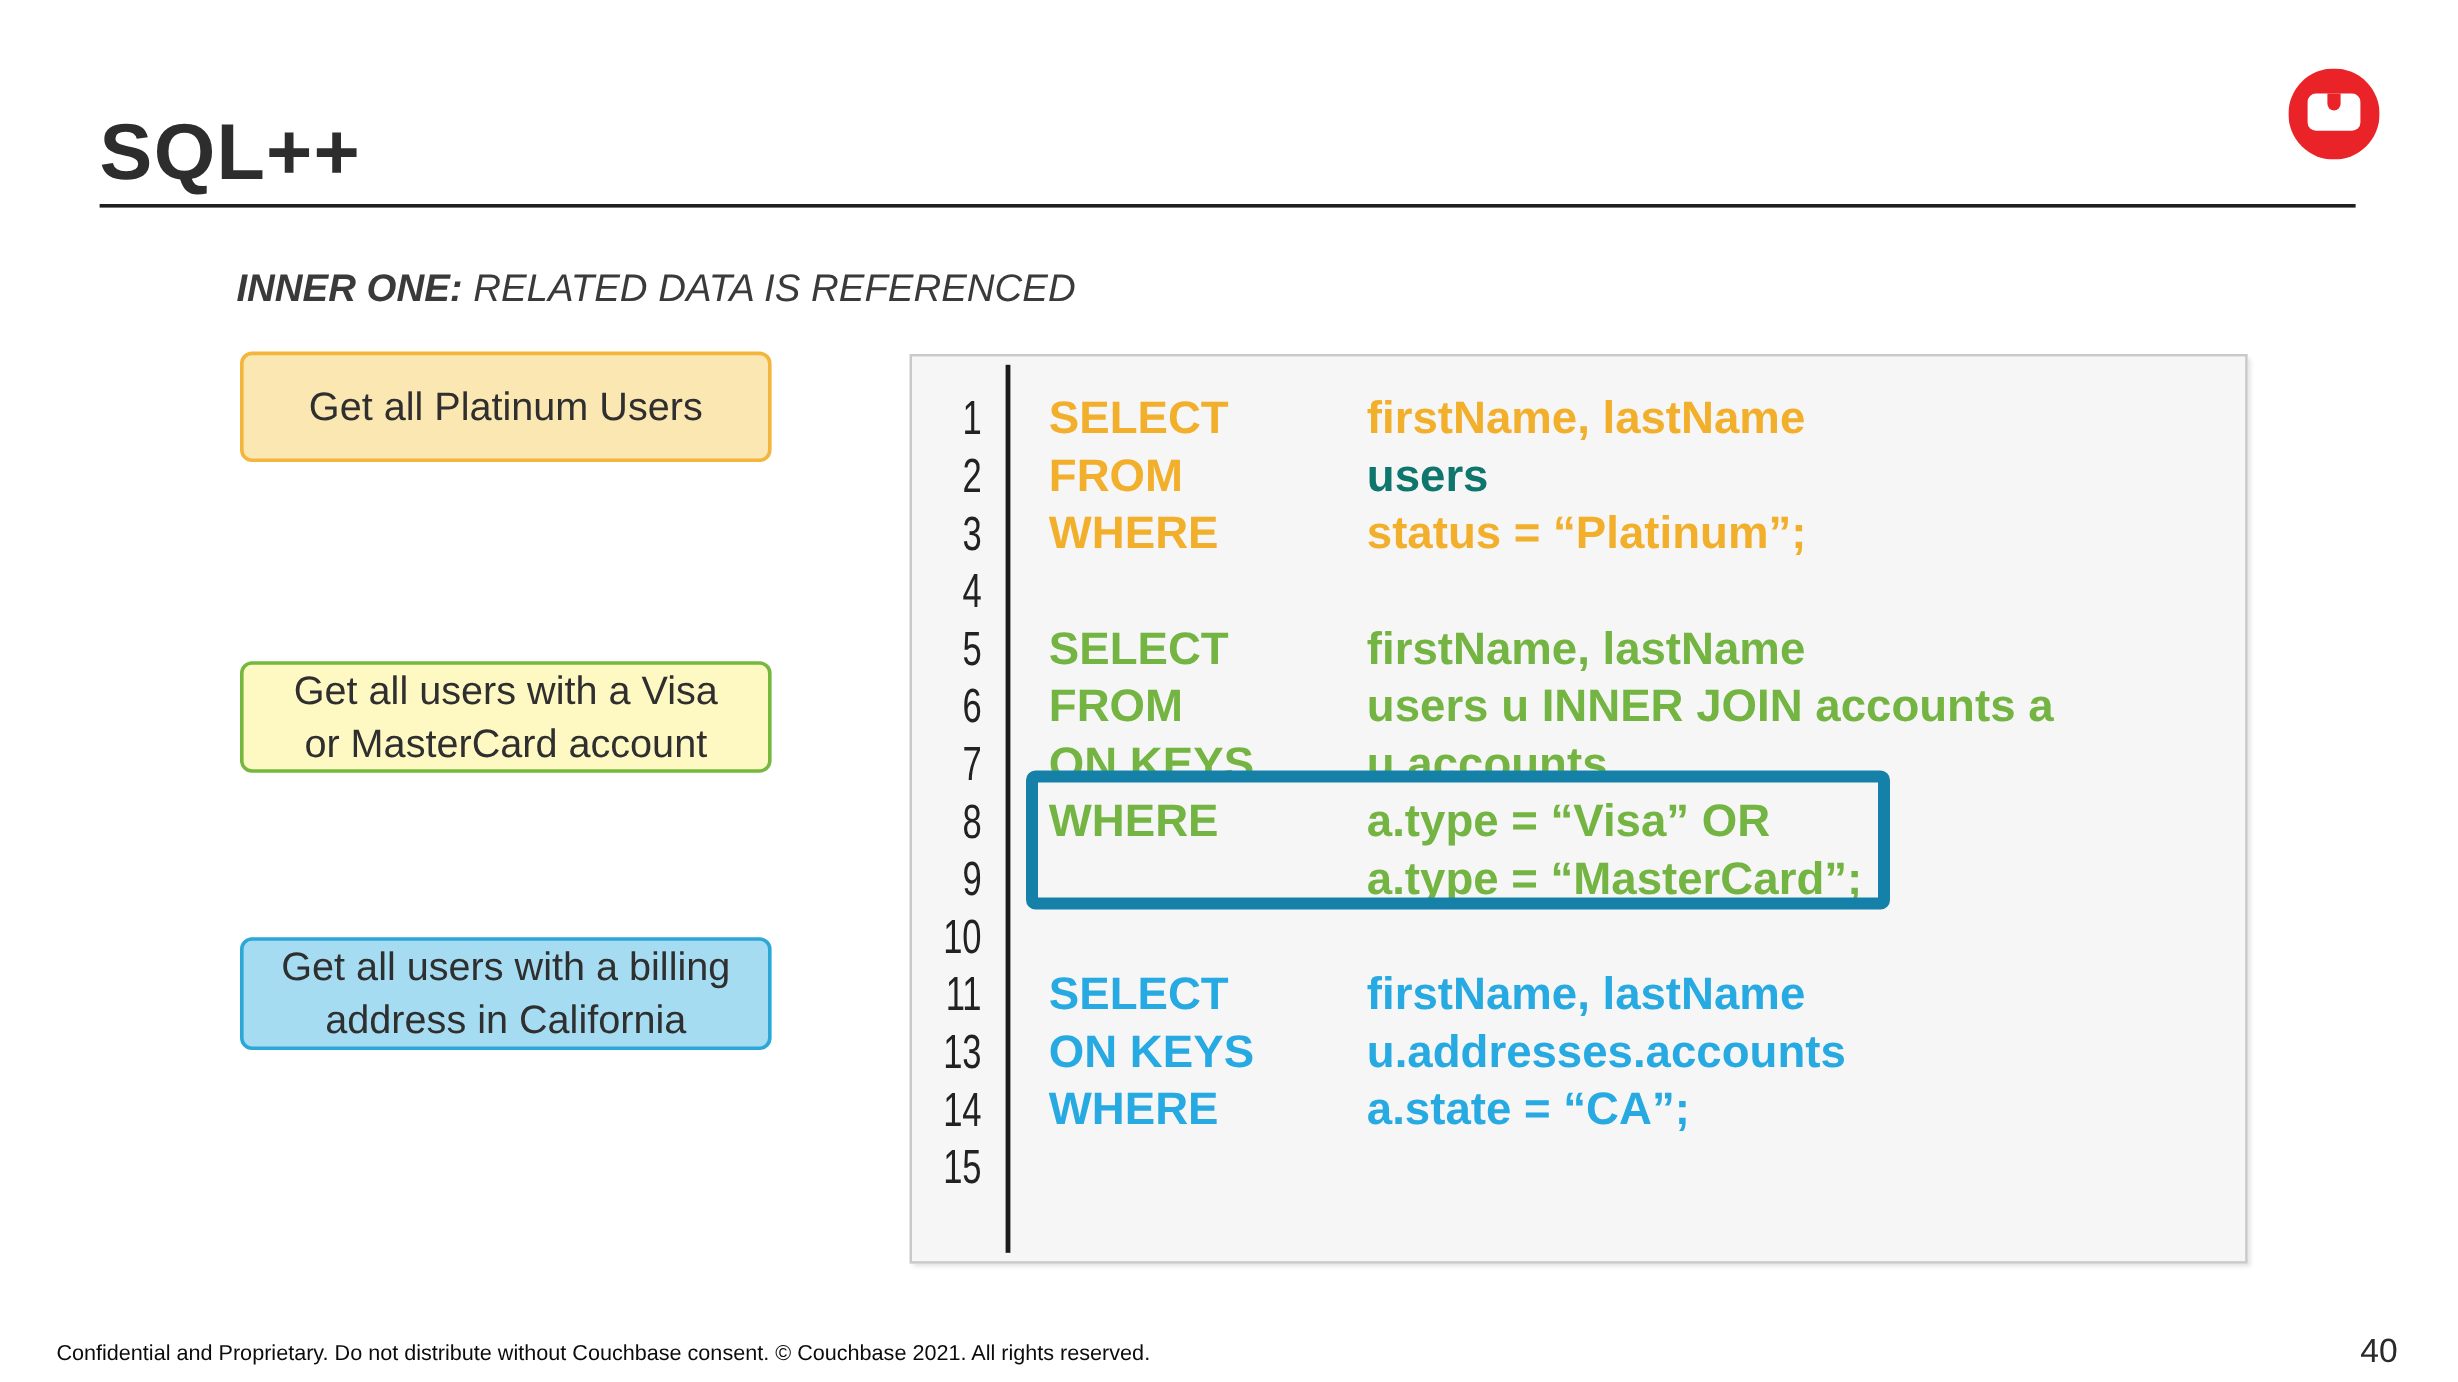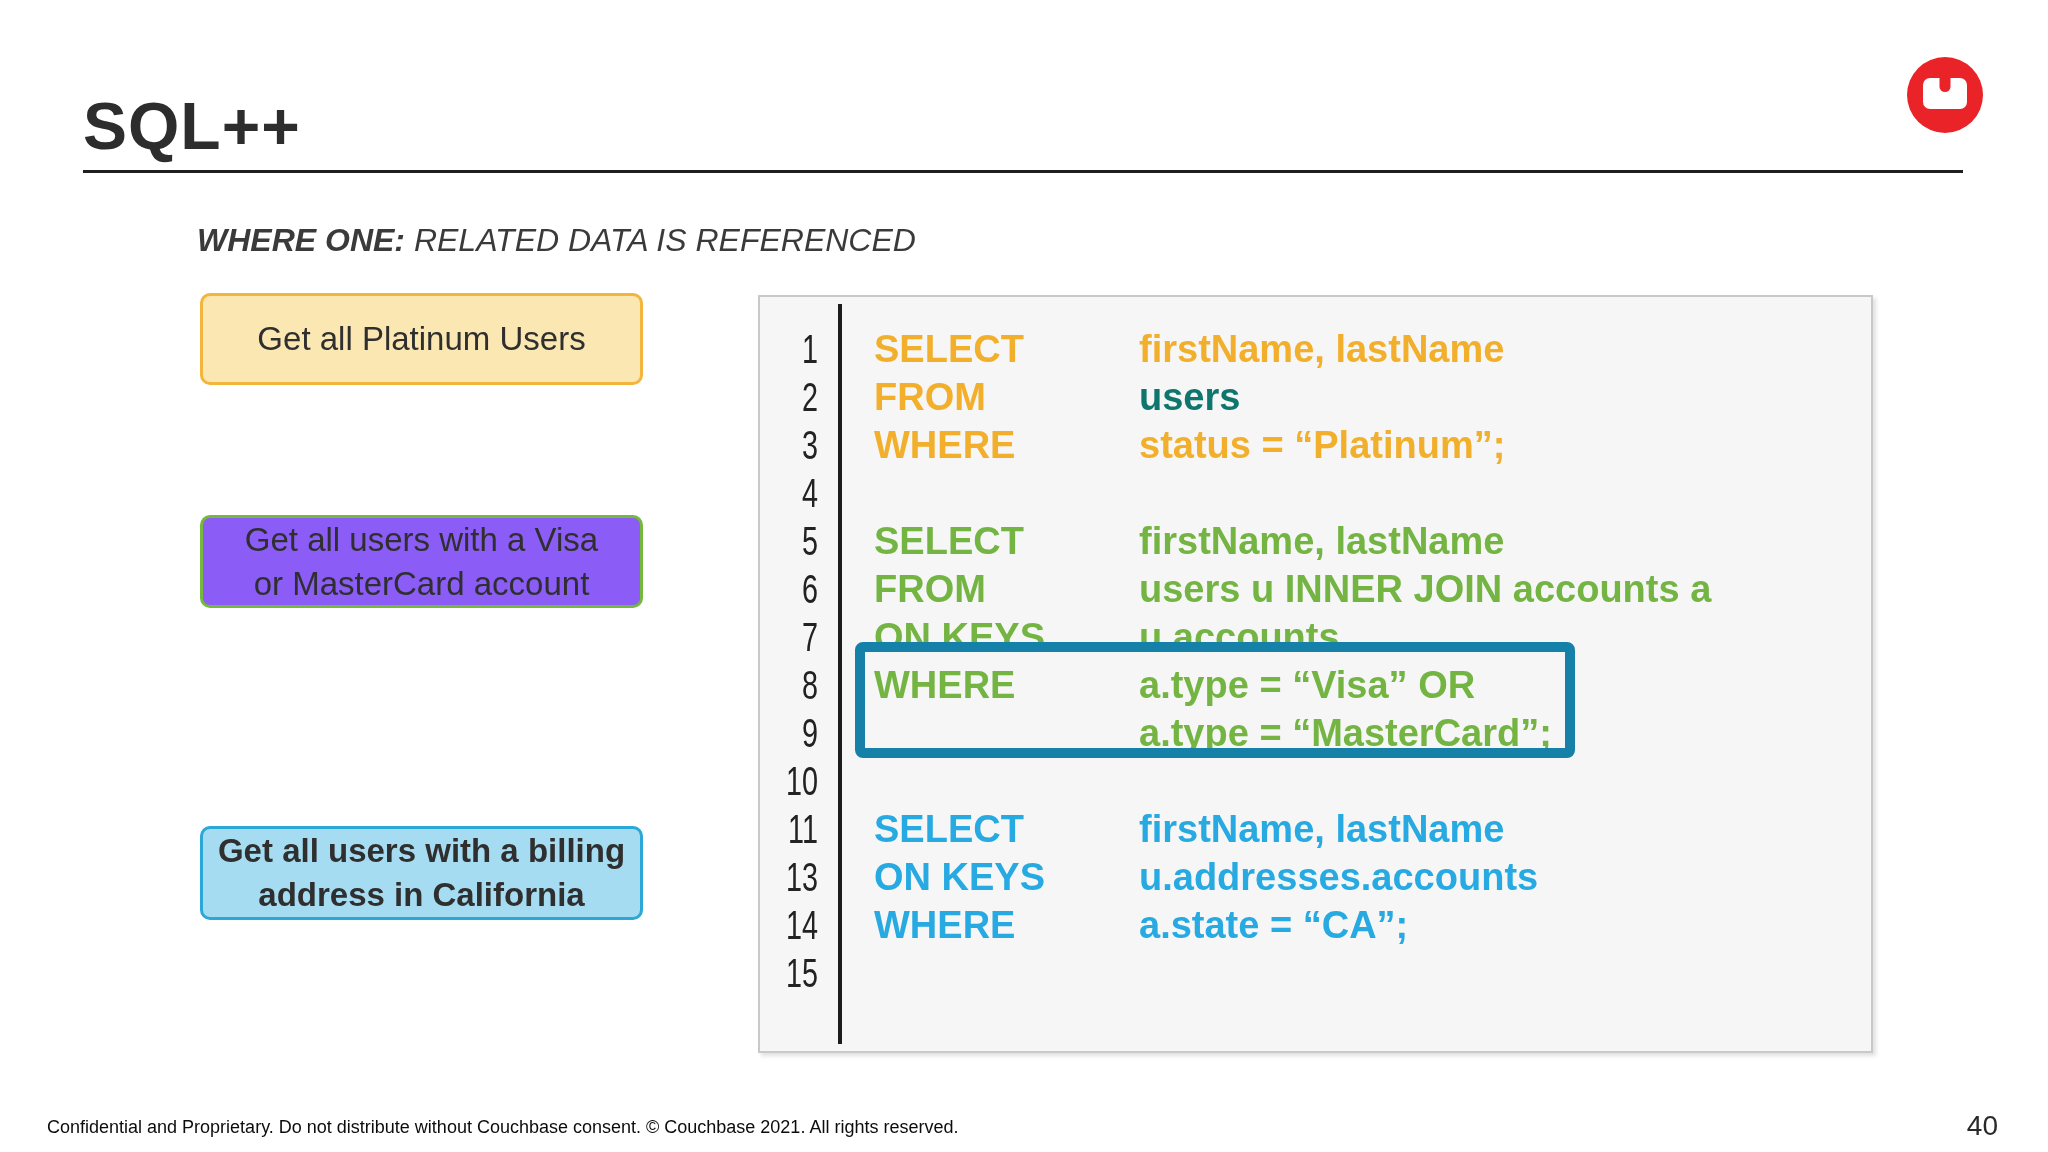--- a/index.html
+++ b/index.html
@@ -25,21 +25,21 @@
   .sub-b{font-weight:bold;}
   
   .callout{
     position:absolute;left:200px;width:443px;box-sizing:border-box;
     border:3px solid;border-radius:10px;
     display:flex;flex-direction:column;justify-content:center;align-items:center;
     font-size:33px;color:#2f2f2f;line-height:44px;text-align:center;
   }
   .callout-0{top:293px;height:92px;}
   .callout-1{top:515px;height:93px;}
-  .callout-2{top:826px;height:94px;font-weight:bold;}
+  .callout-2{top:781px;height:94px;}
   
   .panel{
     position:absolute;left:758px;top:295px;width:1115px;height:758px;box-sizing:border-box;
     background:#f6f6f6;border:2px solid #c9c9c9;
     box-shadow:3px 3px 4px rgba(0,0,0,0.12);
   }
   .divider{
     position:absolute;left:78px;top:7px;width:4px;height:740px;background:#1c1c1c;
   }
   .lines{position:absolute;left:0;top:28px;width:100%;}
@@ -81,28 +81,28 @@
 
   <div class="logo" style="color: rgb(234, 35, 40);">
     <svg width="76" height="76" viewBox="0 0 76 76">
       <circle cx="38" cy="38" r="38" fill="currentColor"></circle>
       <path d="M23 21 h30 a7 7 0 0 1 7 7 v17 a7 7 0 0 1 -7 7 h-30 a7 7 0 0 1 -7 -7 v-17 a7 7 0 0 1 7 -7 z" fill="#ffffff"></path>
       <path d="M32.5 21 h11 v8.5 a5.5 5.5 0 0 1 -5.5 5.5 a5.5 5.5 0 0 1 -5.5 -5.5 z" fill="currentColor"></path>
     </svg>
   </div>
 
   <div class="subtitle">
-    <span class="sub-b">WHERE ONE:</span><span class="sub-r"> RELATED DATA IS REFERENCED</span>
+    <span class="sub-b">INNER ONE:</span><span class="sub-r"> RELATED DATA IS REFERENCED</span>
   </div>
 
   <div id="callouts">
       <div class="callout callout-0" style="background: rgb(251, 231, 177); border-color: rgb(243, 181, 60);">
         <div class="callout-line">Get all Platinum Users</div>
       </div>
-      <div class="callout callout-1" style="background: #8b5cf6; border-color: rgb(116, 184, 61);">
+      <div class="callout callout-1" style="background: #fef9c3; border-color: rgb(116, 184, 61); margin-top: 36px;">
         <div class="callout-line">Get all users with a Visa</div>
         <div class="callout-line">or MasterCard account</div>
       </div>
       <div class="callout callout-2" style="background: rgb(165, 220, 242); border-color: rgb(43, 167, 216);">
         <div class="callout-line">Get all users with a billing</div>
         <div class="callout-line">address in California</div>
       </div>
     </div>
 
   <div class="panel">

